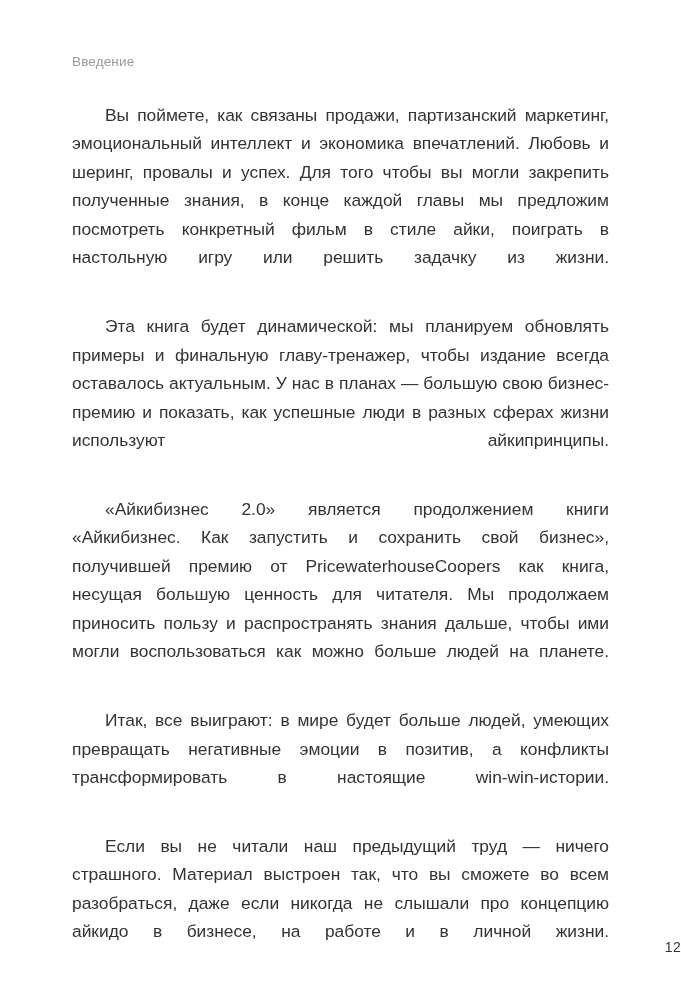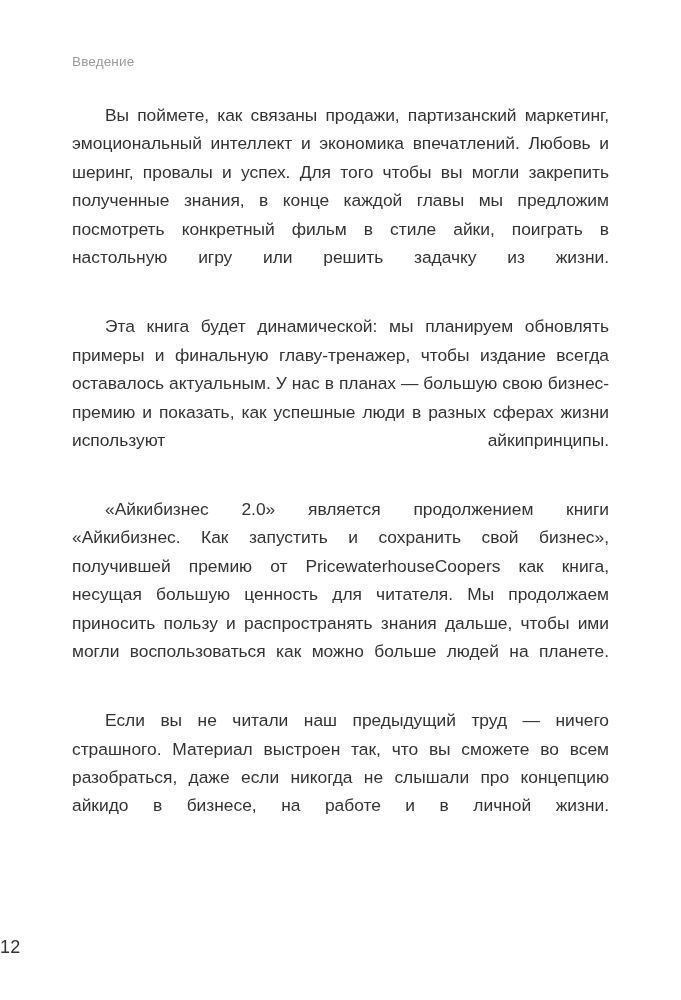--- a/index.html
+++ b/index.html
@@ -67,37 +67,38 @@
     display: inline-block;
     width: 100%;
   }
 
   
   .folio {
     position: absolute;
     left: 0;
     right: 0;
     top: 936px;
-    text-align: left;
-    font-size: 18px;
+    text-align: right;
+    font-size: 14px;
     color: #333335;
     line-height: 22px;
     letter-spacing: 0.3px;
   }
 </style>
 </head>
 <body>
 
 <div class="page">
 
   <div class="running-head">Введение</div>
 
   <div class="text-column">
     <p class="para indent">Вы поймете, как связаны продажи, партизанский маркетинг, эмоциональный интеллект и экономика впечатлений. Любовь и шеринг, провалы и успех. Для того чтобы вы могли закрепить полученные знания, в конце каждой главы мы предложим посмотреть конкретный фильм в стиле айки, поиграть в настольную игру или решить задачку из жизни.</p>
     <p class="para indent">Эта книга будет динамической: мы планируем обновлять примеры и финальную главу-тренажер, чтобы издание всегда оставалось актуальным. У нас в планах — большую свою бизнес-премию и показать, как успешные люди в разных сферах жизни используют айкипринципы.</p>
     <p class="para indent">«Айкибизнес 2.0» является продолжением книги «Айкибизнес. Как запустить и сохранить свой бизнес», получившей премию от PricewaterhouseCoopers как книга, несущая большую ценность для читателя. Мы продолжаем приносить пользу и распространять знания дальше, чтобы ими могли воспользоваться как можно больше людей на планете.</p>
+    <p class="para indent">Итак, все выиграют: в мире будет больше людей, умеющих превращать негативные эмоции в позитив, а конфликты трансформировать в настоящие win-win-истории.</p>
     <p class="para indent">Если вы не читали наш предыдущий труд — ничего страшного. Материал выстроен так, что вы сможете во всем разобраться, даже если никогда не слышали про концепцию айкидо в бизнесе, на работе и в личной жизни.</p>
 
   </div>
 
   <div class="folio">12</div>
 
 </div>
 
 </body></html>

